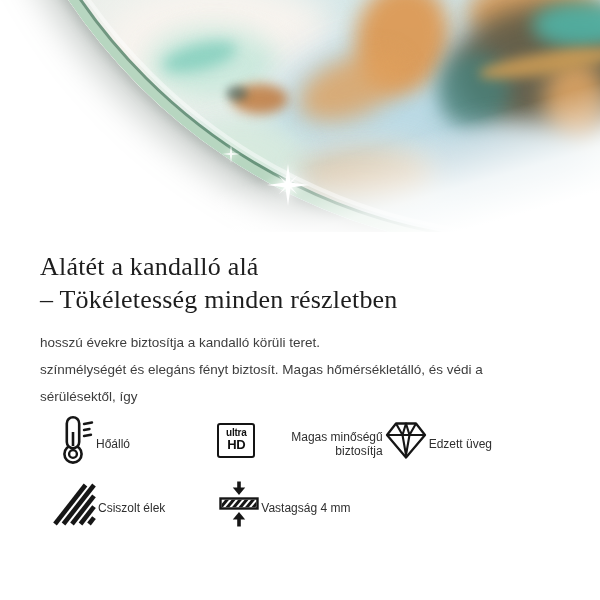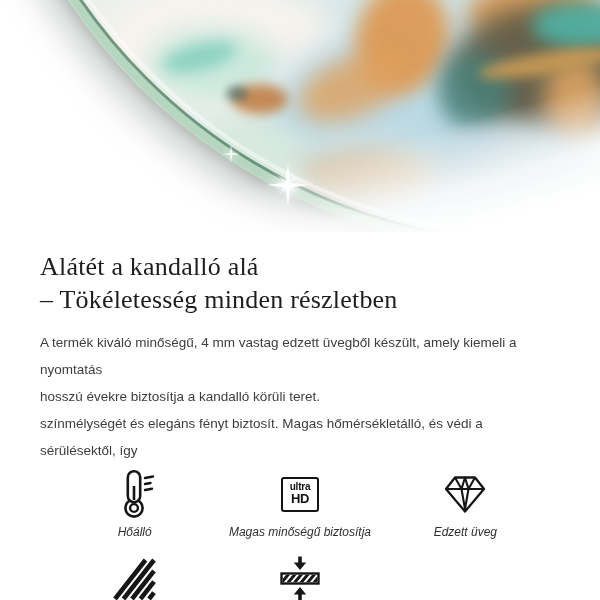--- a/index.html
+++ b/index.html
@@ -70,23 +70,23 @@
     margin:18px 0 0; font-family:"Liberation Serif","DejaVu Serif",serif;
     font-size:26px; line-height:33px; font-weight:400; color:#1d1d1d; letter-spacing:.2px;
   }
   .desc { margin-top:13px; font-size:13.5px; line-height:27px; color:#3d3d3d; }
 
   
   .features {
     margin-top:6px; padding:0 12px;
     display:grid; grid-template-columns:repeat(3,1fr); row-gap:16px;
   }
-  .feature { display:flex; flex-direction:column; align-items:center; }
+  .feature { display:flex; flex-direction:row; align-items:center; }
   .icon-box { height:48px; display:flex; align-items:center; justify-content:center; }
-  .feature-label { margin-top:7px; font-size:12px; line-height:14px; color:#2f2f2f; text-align:left;font-style:italic; }
+  .feature-label { margin-top:7px; font-size:12px; line-height:14px; color:#2f2f2f; text-align:right; }
 
   .uhd {
     width:38px; height:35px; border:2.6px solid #141414; border-radius:3px;
     display:flex; flex-direction:column; align-items:center; justify-content:center; color:#111;
   }
   .uhd-top { font-size:10px; font-weight:600; line-height:10px; letter-spacing:-.2px; }
   .uhd-bottom { font-size:13px; font-weight:700; line-height:14px; letter-spacing:-.3px; }
 
   svg.icon { display:block; stroke:#161616; }
 </style>
@@ -129,21 +129,20 @@
     </svg>
     <div class="fade"></div>
   </div>
 
   <div class="content">
     <h1 class="title">
       <span>Alátét a kandalló alá</span><br>
       <span>– Tökéletesség minden részletben</span>
     </h1>
     <div class="desc">
-      <div>A termék kiváló minőségű, 4 mm vastag edzett üvegből készült, amely kiemeli a nyomtatás</div>
       <div>hosszú évekre biztosítja a kandalló körüli teret.</div>
       <div>színmélységét és elegáns fényt biztosít. Magas hőmérsékletálló, és védi a sérülésektől, így</div>
     </div>
 
     <div class="features">
 
       <div class="feature">
         <div class="icon-box">
           <svg class="icon" width="44" height="50" viewBox="0 0 44 50" fill="none">
             <circle cx="21" cy="39" r="8.6" stroke-width="2.6"></circle>

